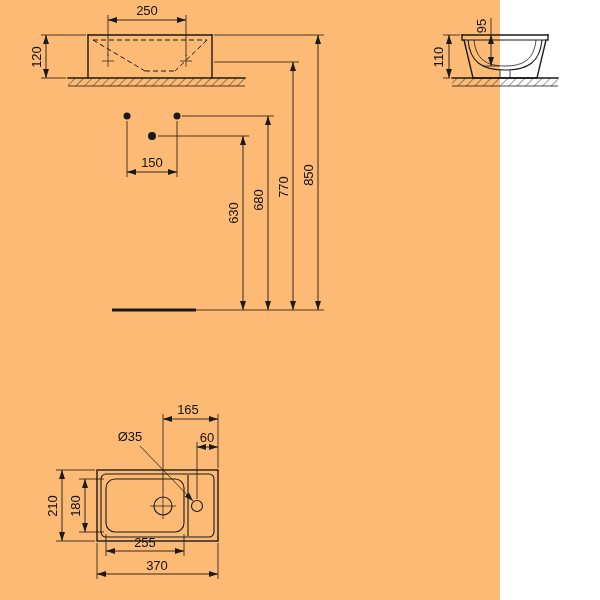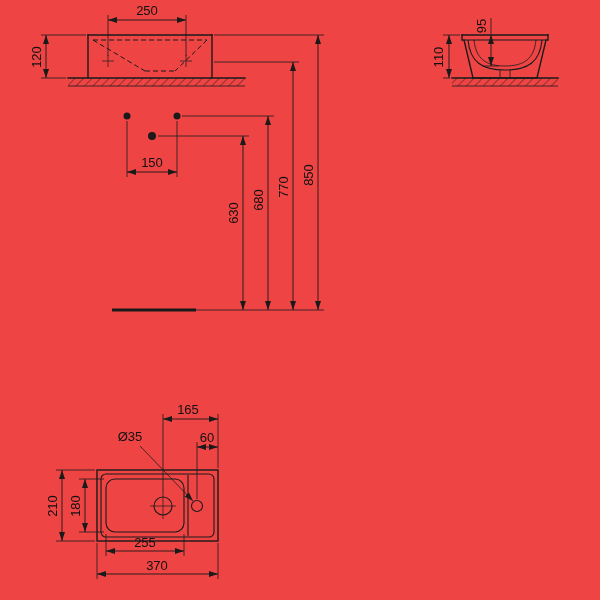--- a/index.html
+++ b/index.html
@@ -1,16 +1,16 @@
 <!DOCTYPE html>
 <html><head>
 <meta charset="utf-8">
 <style>
   html,body{margin:0;padding:0;background:#ffffff;width:600px;height:600px;overflow:hidden;}
-  .stage{width:600px;height:600px;background:#ef4444;position:relative;font-family:"Liberation Sans",sans-serif;}
+  .stage{width:500px;height:600px;background:#fdba74;position:relative;font-family:"Liberation Sans",sans-serif;}
   svg{display:block;}
   .obj   {stroke:#1a1a1a;stroke-width:1.4;fill:none;stroke-linecap:square;}
   .mid   {stroke:#1a1a1a;stroke-width:1.1;fill:none;}
   .thin  {stroke:#1a1a1a;stroke-width:0.8;fill:none;}
   .dim   {stroke:#1a1a1a;stroke-width:0.9;fill:none;}
   .dash  {stroke:#1a1a1a;stroke-width:1;fill:none;stroke-dasharray:5 3;}
   .cl    {stroke:#1a1a1a;stroke-width:0.7;fill:none;}
   .floor {stroke:#1a1a1a;stroke-width:3;fill:none;}
   .dot   {fill:#1a1a1a;stroke:none;}
   .dimtext{font:13px "Liberation Sans",sans-serif;fill:#111;}

